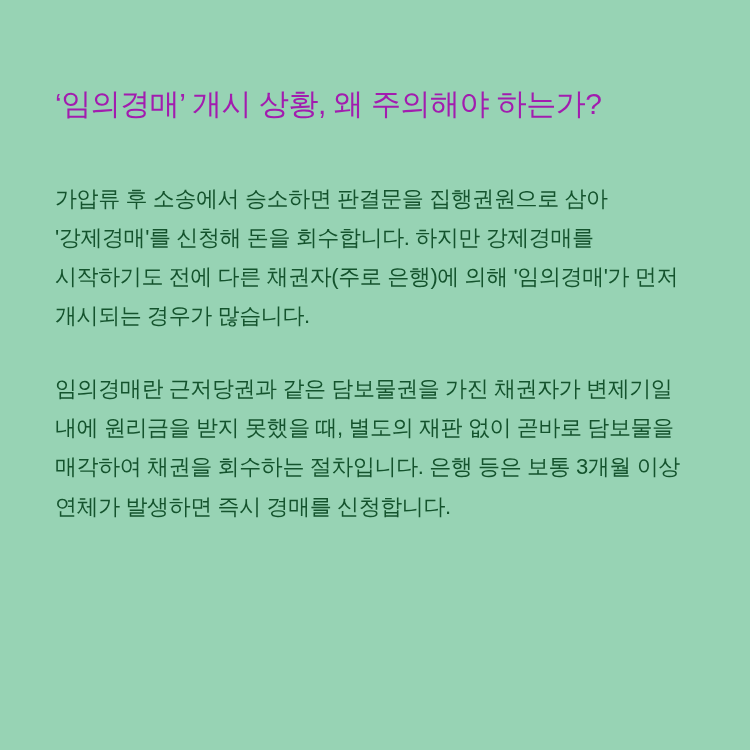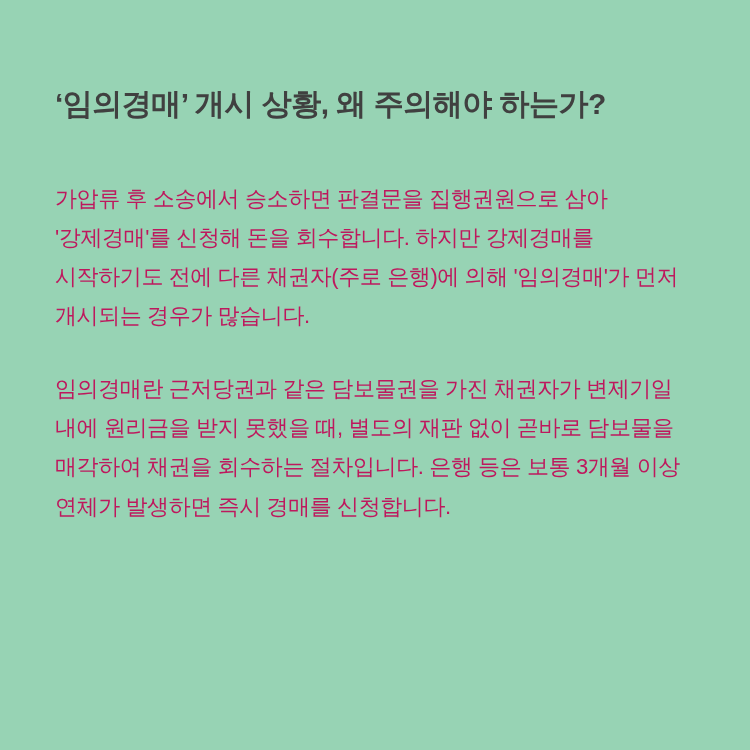--- a/index.html
+++ b/index.html
@@ -16,29 +16,29 @@
   .card {
     position: relative;
     width: 750px;
     height: 750px;
     box-sizing: border-box;
     padding: 84px 55px 0 55px;
     background: #97d3b4;
   }
   .headline {
     font-size: 30px;
-    font-weight: bold;
-    color: #404040;
+    font-weight: normal;
+    color: #a21caf;
     letter-spacing: -0.5px;
     line-height: 1.35;
     margin: 0 0 54px 0;
   }
   .para {
     font-size: 22px;
-    color: #be185d;
+    color: #14532d;
     line-height: 1.78;
     letter-spacing: -0.4px;
     margin: 0 0 34px 0;
     max-width: 640px;
     word-break: keep-all;
   }
   .para:last-child {
     margin-bottom: 12px;
   }
 </style>

